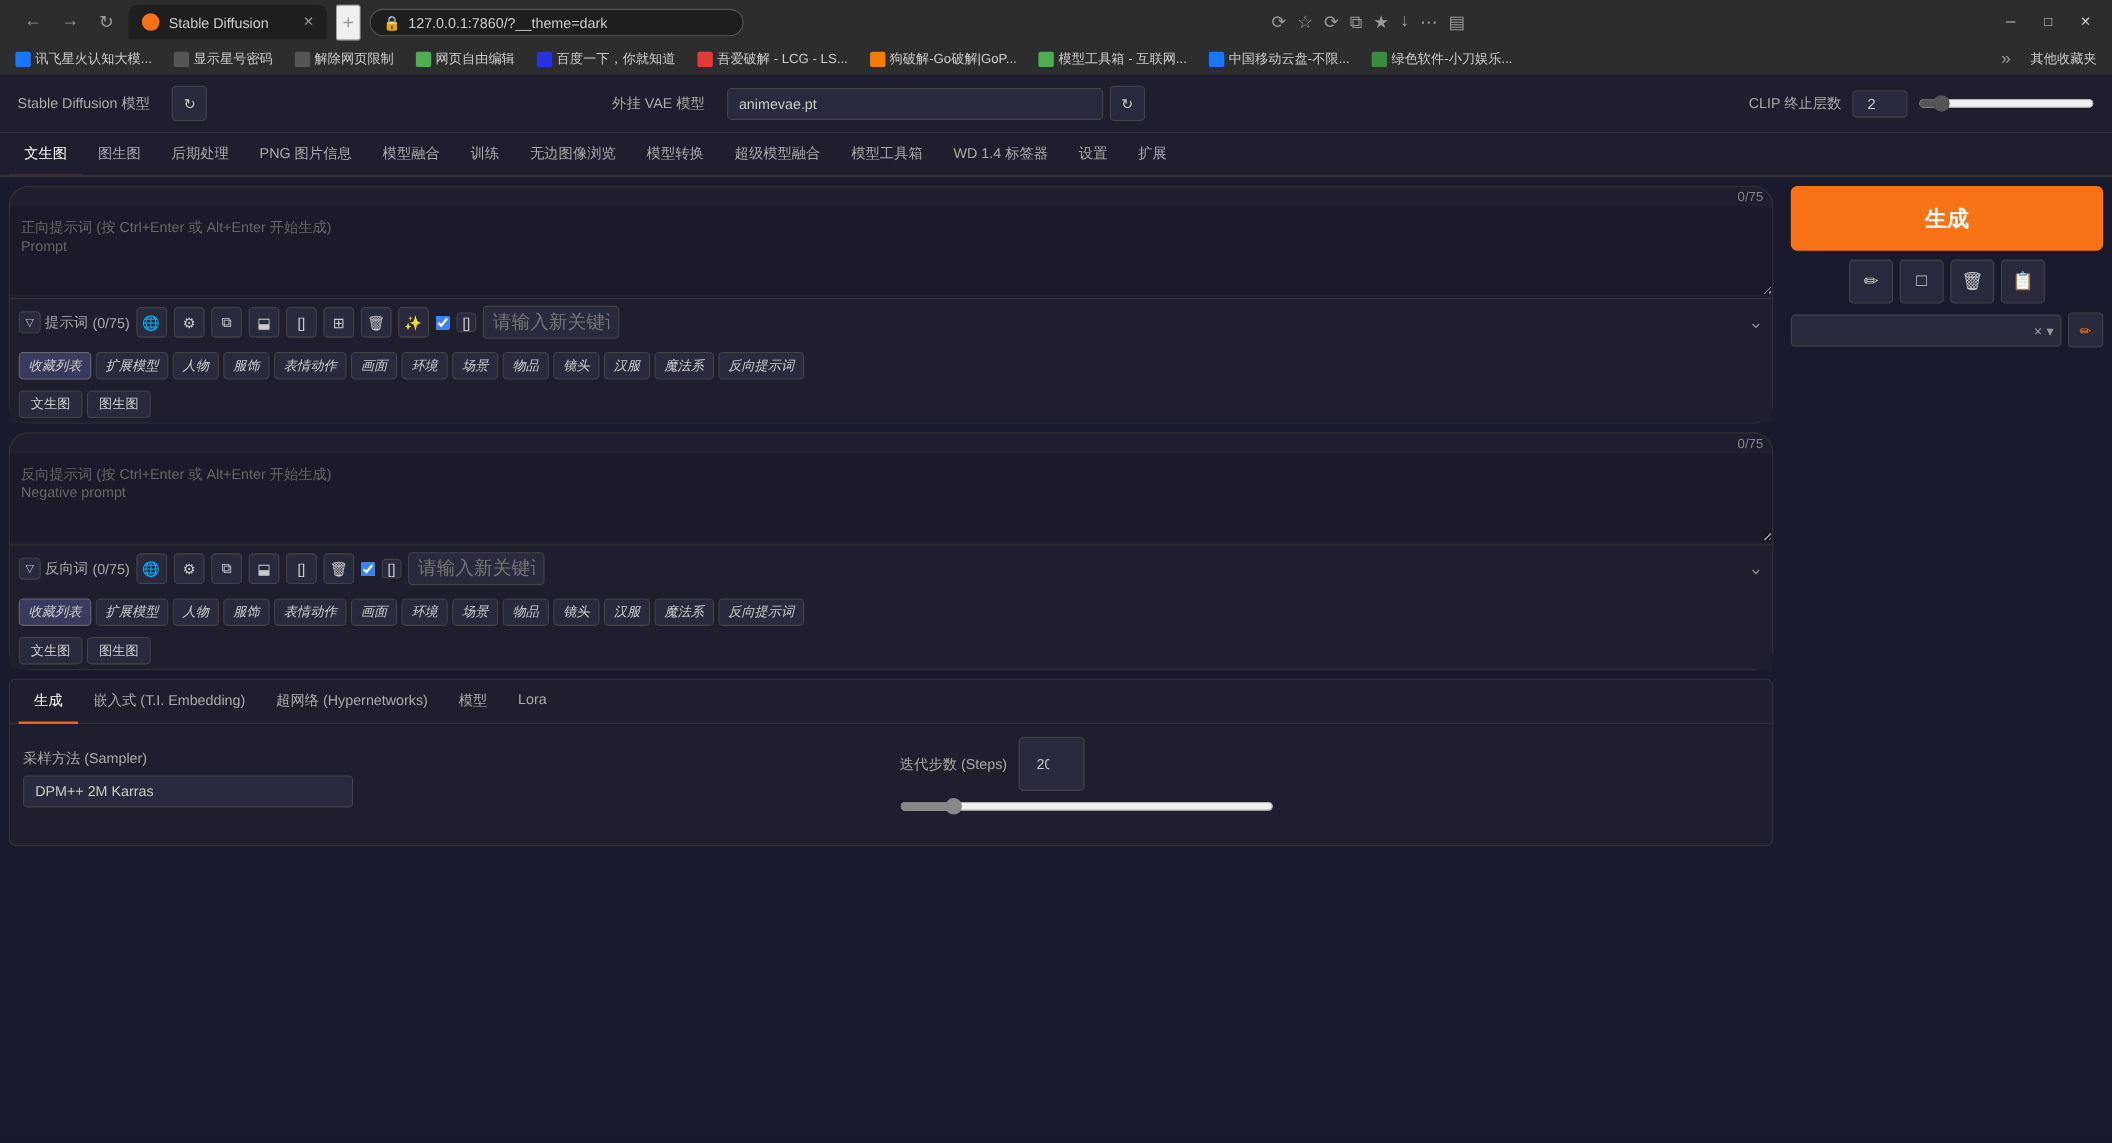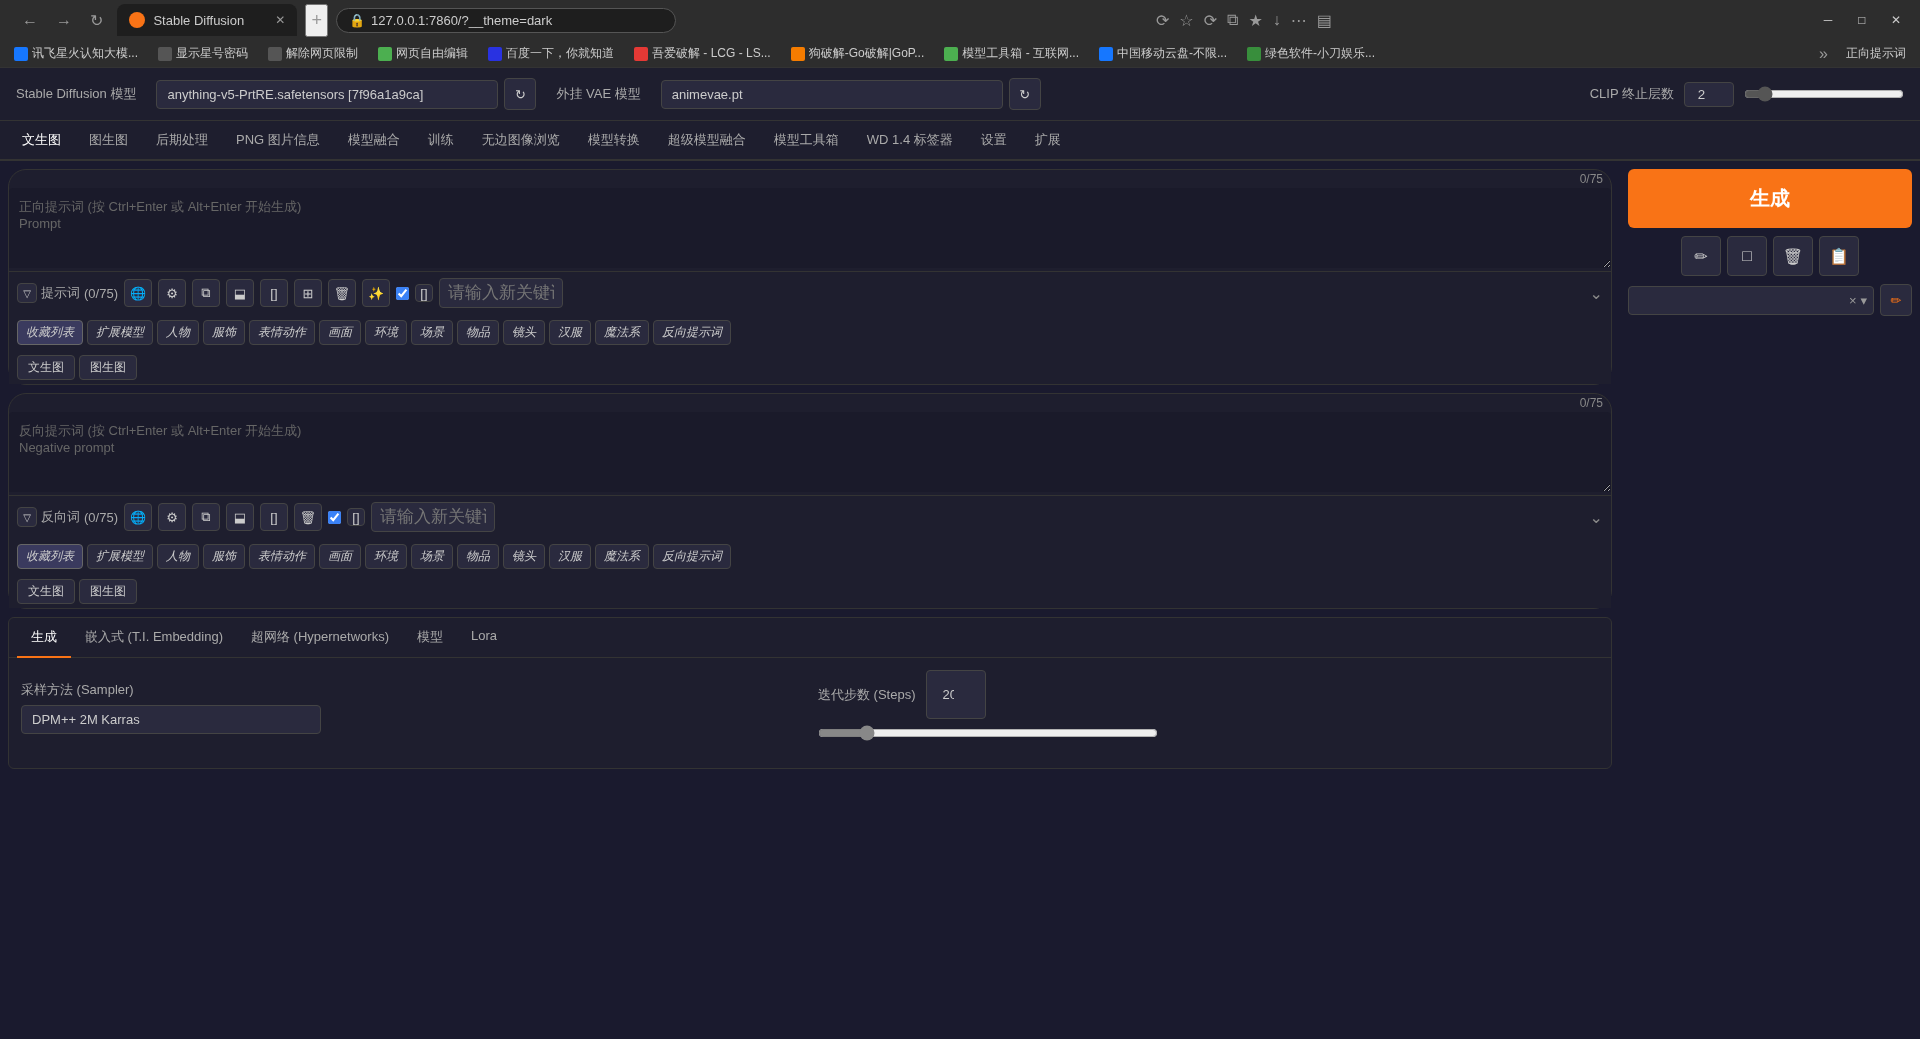--- a/index.html
+++ b/index.html
@@ -186,32 +186,29 @@
   <div class="bookmark-item">
     <div class="bookmark-favicon bm-favicon-china"></div>
     <span>中国移动云盘-不限...</span>
   </div>
   <div class="bookmark-item">
     <div class="bookmark-favicon bm-favicon-green"></div>
     <span>绿色软件-小刀娱乐...</span>
   </div>
   <span class="more-btn">»</span>
   <div class="bookmark-item">
-    <span>正向提示词</span>
+    <span>其他收藏夹</span>
   </div>
 </div>
 
 <div class="app">
 
   <div class="model-section">
     <span class="model-label">Stable Diffusion 模型</span>
     <div class="model-select-wrapper">
-      <select class="model-select">
-        <option>anything-v5-PrtRE.safetensors [7f96a1a9ca]</option>
-      </select>
       <div class="refresh-btn">
         <span>↻</span>
       </div>
     </div>
     <span class="model-label">外挂 VAE 模型</span>
     <div class="model-select-wrapper">
       <select class="model-select">
         <option>animevae.pt</option>
       </select>
       <div class="refresh-btn">

